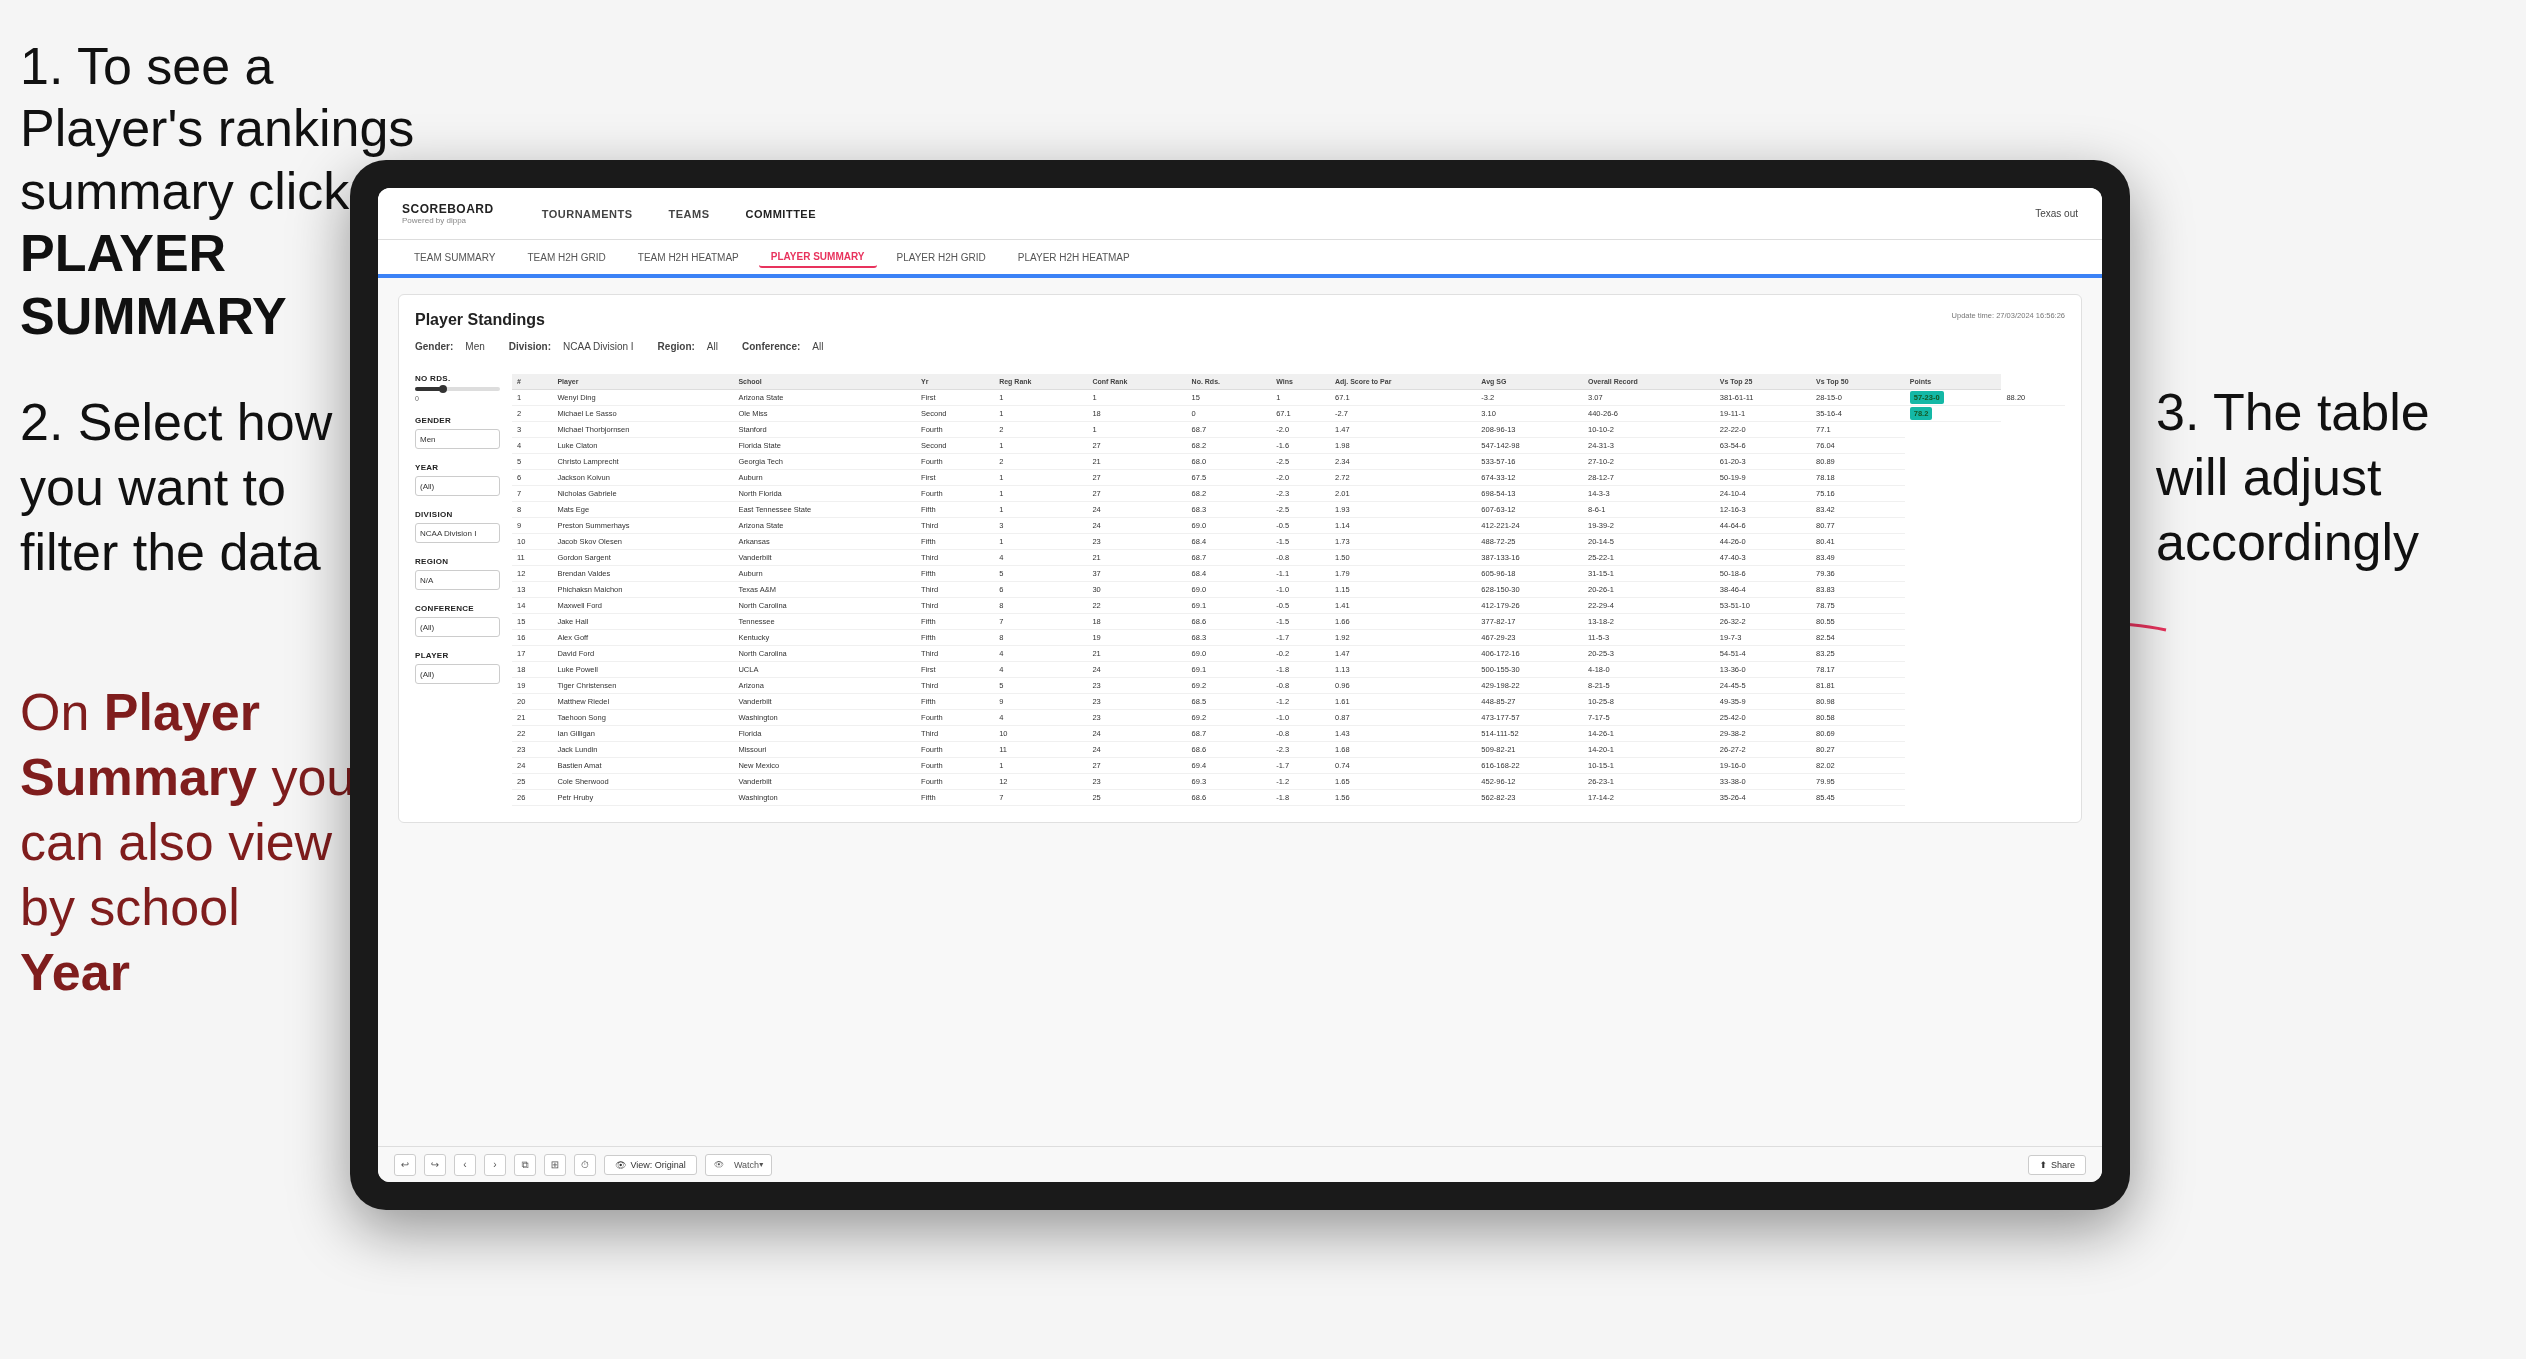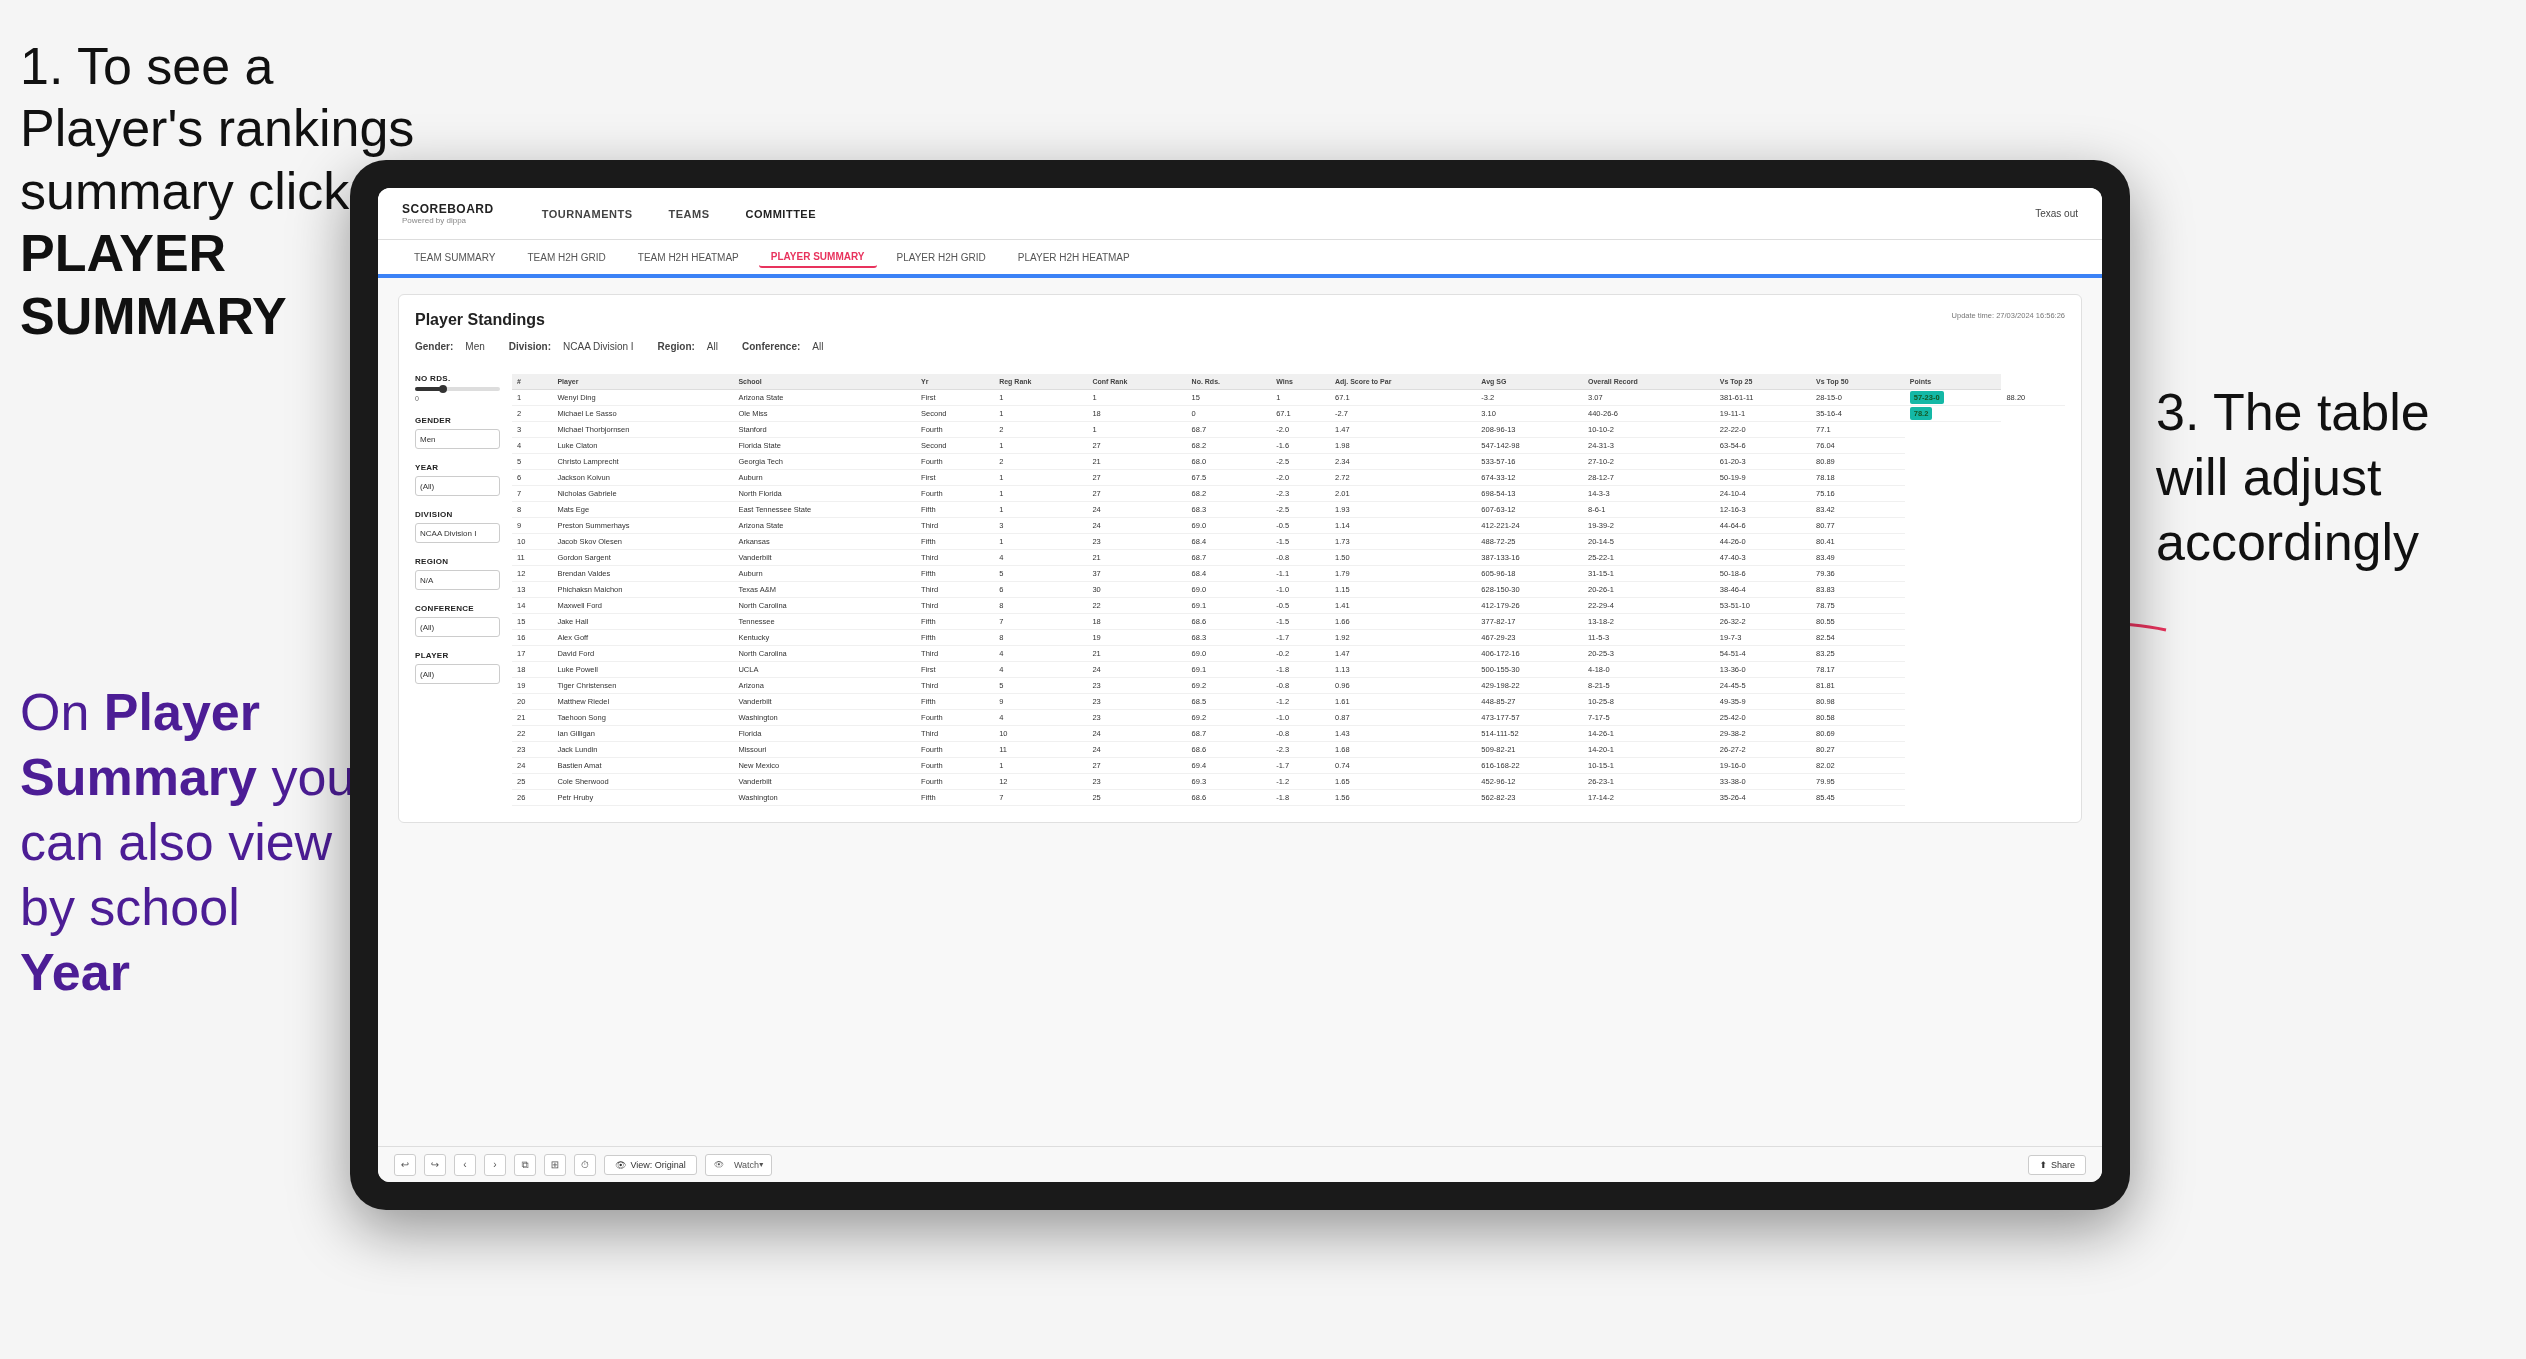--- a/index.html
+++ b/index.html
@@ -34,21 +34,21 @@
       color: #111;
     }
 
     .instruction-4 {
       position: absolute;
       top: 680px;
       left: 20px;
       width: 340px;
       font-size: 52px;
       line-height: 1.25;
-      color: #4c1d95;
+      color: #7f1d1d;
     }
     .instruction-4 strong { font-weight: 900; }
 
     
     .instruction-3 {
       position: absolute;
       top: 380px;
       right: 30px;
       width: 340px;
       font-size: 52px;
@@ -391,20 +391,24 @@
   </style>
 </head>
 <body>
 
 <div style="position:relative; width:2526px; height:1359px; background:#f5f5f5;padding-left:39px;">
 
   <div class="instruction-1">
     <span>1. To see a Player's rankings summary click </span><strong>PLAYER SUMMARY</strong>
   </div>
 
+  <div class="instruction-2">
+    <span>2. Select how you want to</span><br>
+    <span>filter the data</span>
+  </div>
 
   <div class="instruction-4">
     <span>On </span><strong>Player Summary</strong><span> you can also view by school </span><strong>Year</strong>
   </div>
 
   <div class="instruction-3">
     <span>3. The table will adjust accordingly</span>
   </div>
 
   <svg class="arrow-to-nav" width="300" height="120">

